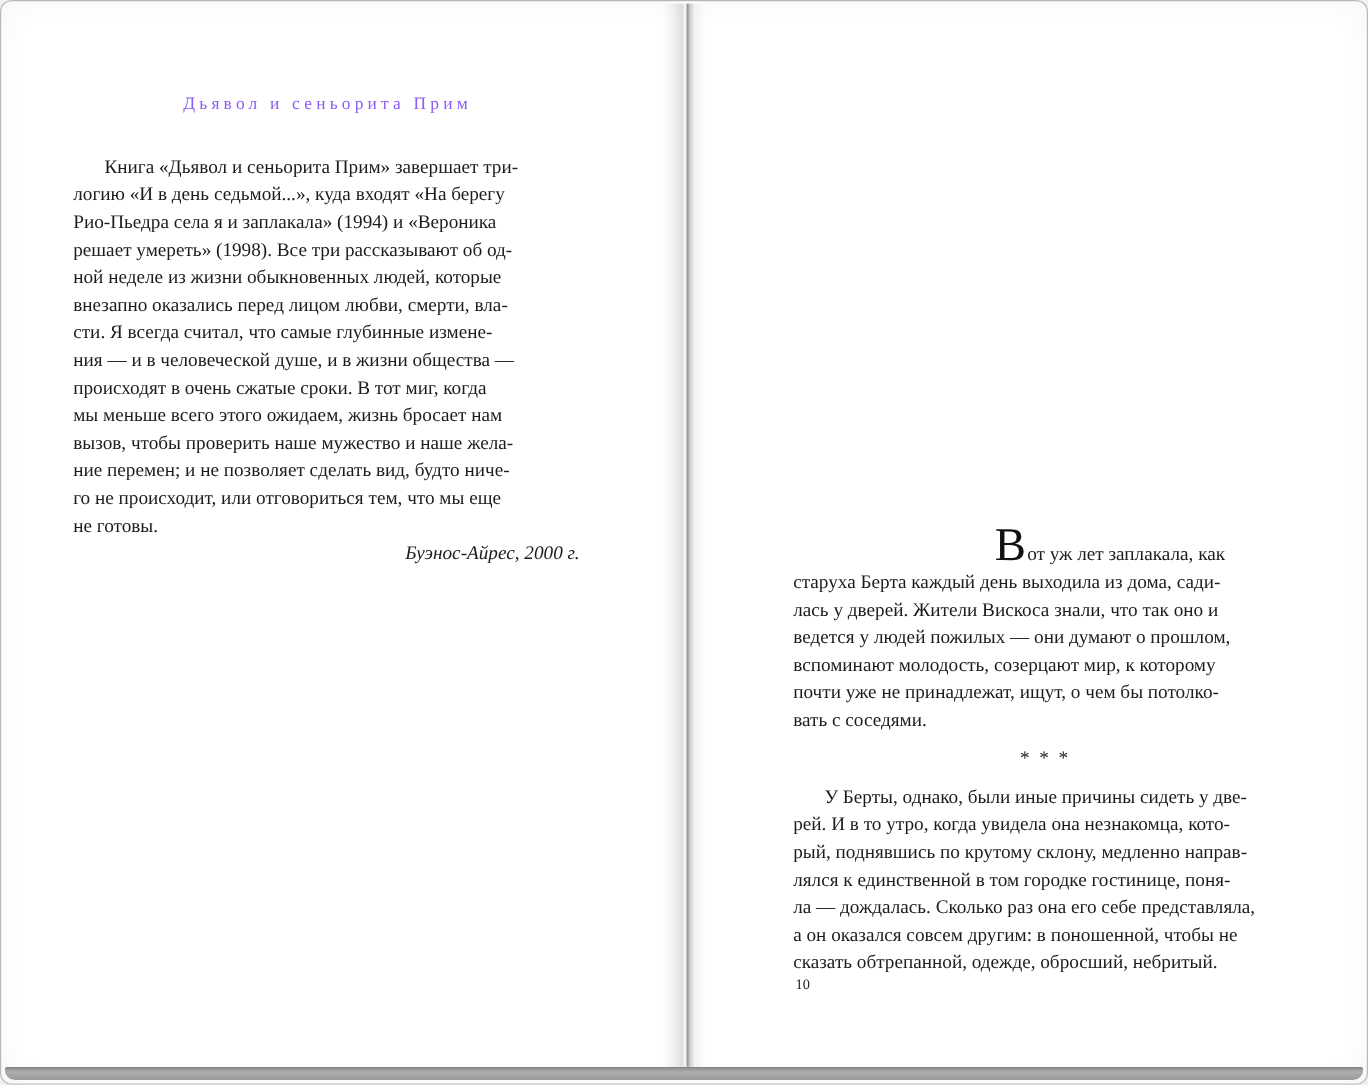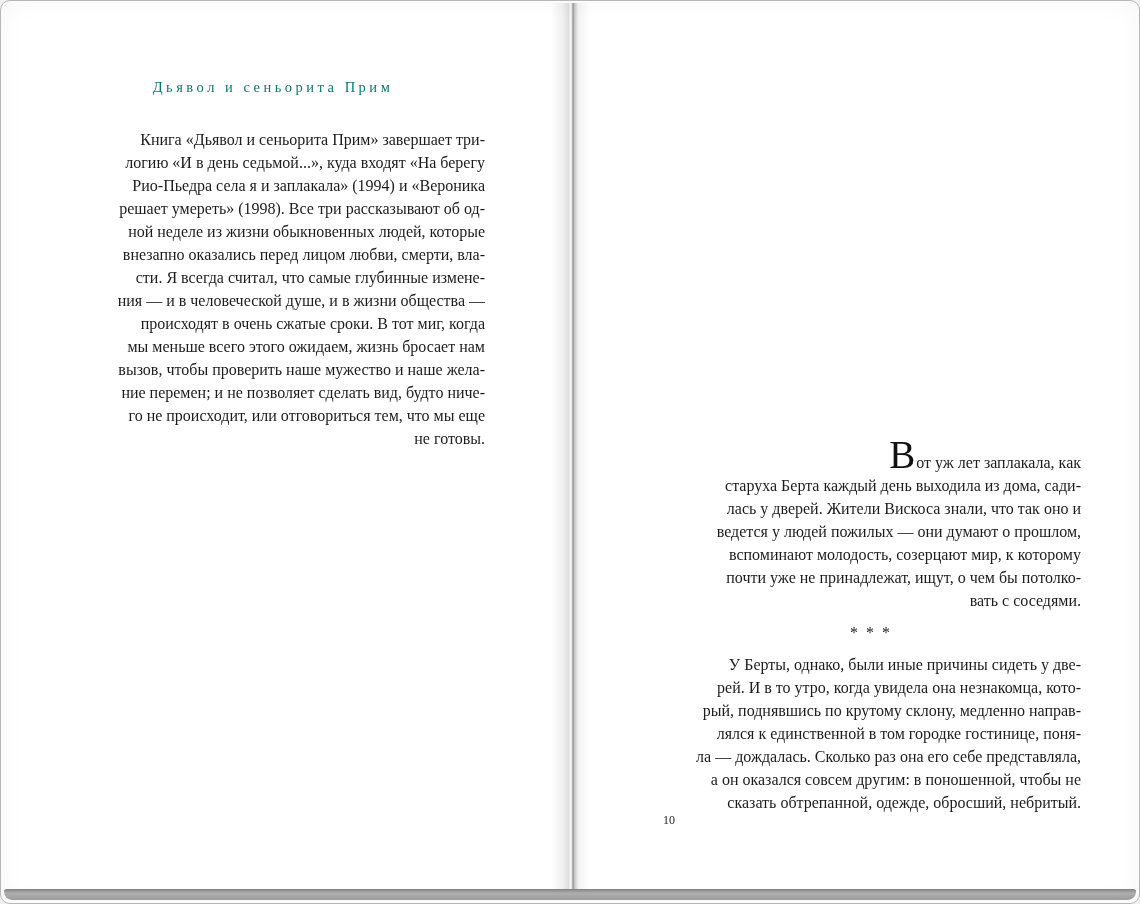--- a/index.html
+++ b/index.html
@@ -65,30 +65,29 @@
     top: 78px;
     width: 424px;
     color: #1c1c1c;
   }
   .chapter-header {
     margin: 0 0 32px 0;
     font-size: 14.5px;
     font-weight: normal;
     letter-spacing: 3.5px;
     text-align: center;
-    color: #0f766e;
+    color: #8b5cf6;
   }
   .para {
     margin: 0;
     font-size: 16px;
     line-height: 23px;
     color: #1c1c1c;
     white-space: pre-line;   
     text-indent: 26px;
-    text-align: right;
   }
   .signature {
     margin: 0;
     font-size: 16px;
     line-height: 23px;
     font-style: italic;
     text-align: right;
     padding-right: 2px;
     color: #1c1c1c;
   }
@@ -146,20 +145,21 @@
 ной неделе из жизни обыкновенных людей, которые
 внезапно оказались перед лицом любви, смерти, вла-
 сти. Я всегда считал, что самые глубинные измене-
 ния — и в человеческой душе, и в жизни общества —
 происходят в очень сжатые сроки. В тот миг, когда
 мы меньше всего этого ожидаем, жизнь бросает нам
 вызов, чтобы проверить наше мужество и наше жела-
 ние перемен; и не позволяет сделать вид, будто ниче-
 го не происходит, или отговориться тем, что мы еще
 не готовы.</p>
+      <p class="signature">Буэнос-Айрес, 2000 г.</p>
     </div>
   </div>
 
   <div class="page page-right">
     <div class="right-content">
       <p class="para opening"><span class="dropcap">В</span><span>от уж лет заплакала, как</span><span class="rest">старуха Берта каждый день выходила из дома, сади-
 лась у дверей. Жители Вискоса знали, что так оно и
 ведется у людей пожилых — они думают о прошлом,
 вспоминают молодость, созерцают мир, к которому
 почти уже не принадлежат, ищут, о чем бы потолко-

